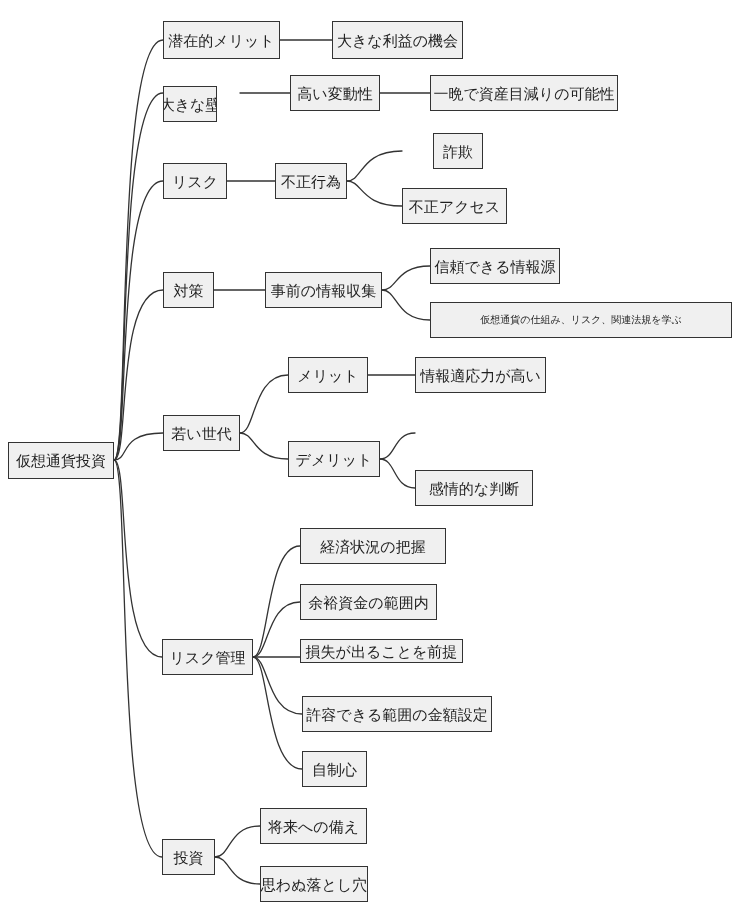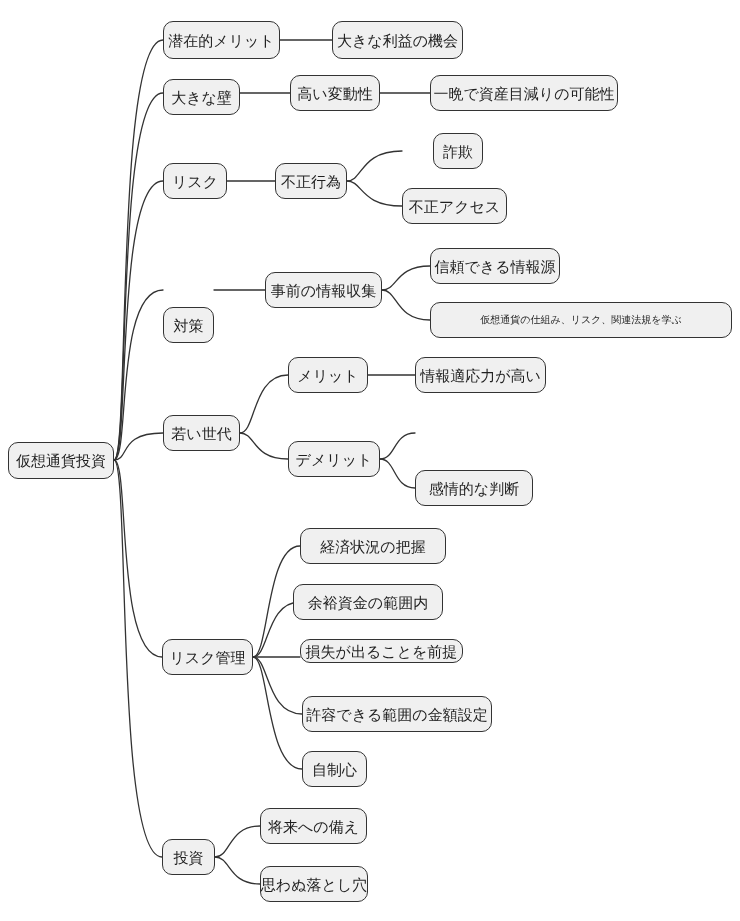--- a/index.html
+++ b/index.html
@@ -26,21 +26,21 @@
     fill: none;
     stroke: #333333;
     stroke-width: 1.3;
     stroke-linecap: round;
   }
   .node {
     position: absolute;
     box-sizing: border-box;
     background: #f0f0f0;
     border: 1.5px solid #333333;
-    border-radius: 10px;
+    border-radius: 0;
     display: flex;
     align-items: center;
     justify-content: center;
     font-size: 15px;
     line-height: 1;
     color: #1f1f1f;
     white-space: nowrap;
     overflow: hidden;
   }
   .node.sm { font-size: 10px; }
@@ -85,23 +85,23 @@
     <path d="M253,657 C269,657 266,714 302,714"></path>
     <path d="M253,657 C269,657 266,769 302,769"></path>
 
     <path d="M215,857 C231,857 228,826 260,826"></path>
     <path d="M215,857 C231,857 228,884 260,884"></path>
   </svg>
 
   <div class="node" style="left:8px; top:442px; width:106px; height:37px;">仮想通貨投資</div>
 
   <div class="node" style="left:163px; top:21px; width:117px; height:38px;">潜在的メリット</div>
-  <div class="node" style="left:163px; top:79px; width:77px; height:36px;">大きな壁</div>
+  <div class="node" style="left:163px; top:86px; width:54px; height:36px;">大きな壁</div>
   <div class="node" style="left:163px; top:163px; width:64px; height:36px;">リスク</div>
-  <div class="node" style="left:163px; top:272px; width:51px; height:36px;margin-top:35px;">対策</div>
+  <div class="node" style="left:163px; top:272px; width:51px; height:36px;">対策</div>
   <div class="node" style="left:163px; top:415px; width:77px; height:36px;">若い世代</div>
   <div class="node" style="left:162px; top:639px; width:91px; height:36px;">リスク管理</div>
   <div class="node" style="left:162px; top:839px; width:53px; height:36px;">投資</div>
 
   <div class="node" style="left:332px; top:21px; width:131px; height:38px;">大きな利益の機会</div>
 
   <div class="node" style="left:290px; top:75px; width:90px; height:36px;">高い変動性</div>
   <div class="node" style="left:430px; top:75px; width:188px; height:36px;">一晩で資産目減りの可能性</div>
 
   <div class="node" style="left:275px; top:163px; width:72px; height:36px;">不正行為</div>
@@ -111,21 +111,21 @@
   <div class="node" style="left:265px; top:272px; width:117px; height:36px;">事前の情報収集</div>
   <div class="node" style="left:430px; top:248px; width:130px; height:36px;">信頼できる情報源</div>
   <div class="node sm" style="left:430px; top:302px; width:302px; height:36px;">仮想通貨の仕組み、リスク、関連法規を学ぶ</div>
 
   <div class="node" style="left:288px; top:357px; width:80px; height:36px;">メリット</div>
   <div class="node" style="left:415px; top:357px; width:131px; height:36px;">情報適応力が高い</div>
   <div class="node" style="left:288px; top:441px; width:92px; height:36px;">デメリット</div>
   <div class="node" style="left:415px; top:470px; width:118px; height:36px;">感情的な判断</div>
 
   <div class="node" style="left:300px; top:528px; width:146px; height:36px;">経済状況の把握</div>
-  <div class="node" style="left:293px; top:584px; width:150px; height:36px;">余裕資金の範囲内</div>
+  <div class="node" style="left:300px; top:584px; width:137px; height:36px;">余裕資金の範囲内</div>
   <div class="node" style="left:300px; top:639px; width:163px; height:24px;">損失が出ることを前提</div>
   <div class="node" style="left:302px; top:696px; width:190px; height:36px;">許容できる範囲の金額設定</div>
   <div class="node" style="left:302px; top:751px; width:65px; height:36px;">自制心</div>
 
   <div class="node" style="left:260px; top:808px; width:107px; height:36px;">将来への備え</div>
   <div class="node" style="left:260px; top:866px; width:108px; height:36px;">思わぬ落とし穴</div>
 
 </div>
 
 </body></html>

